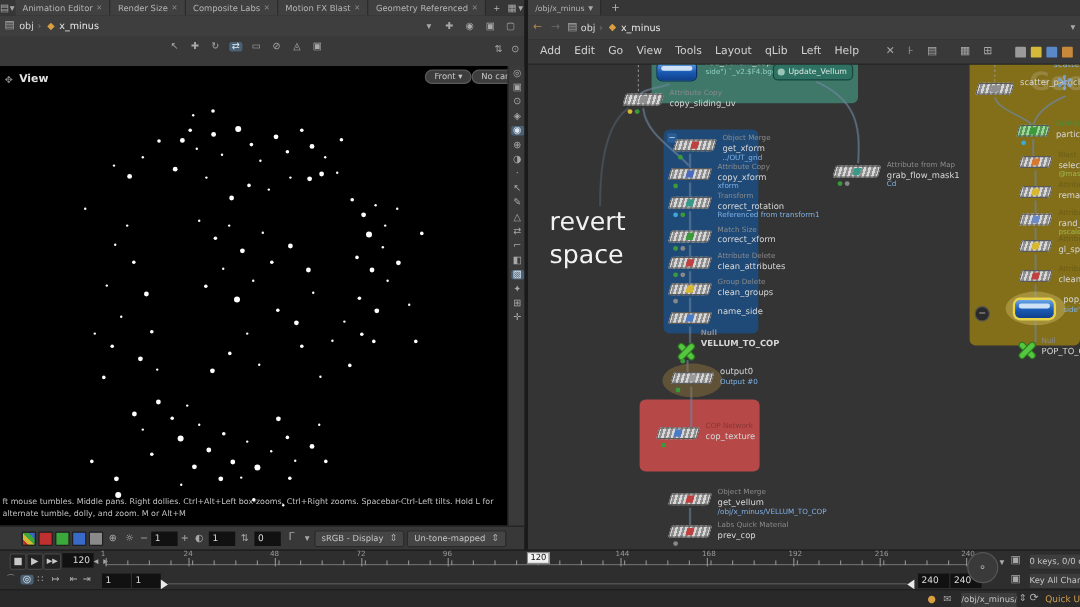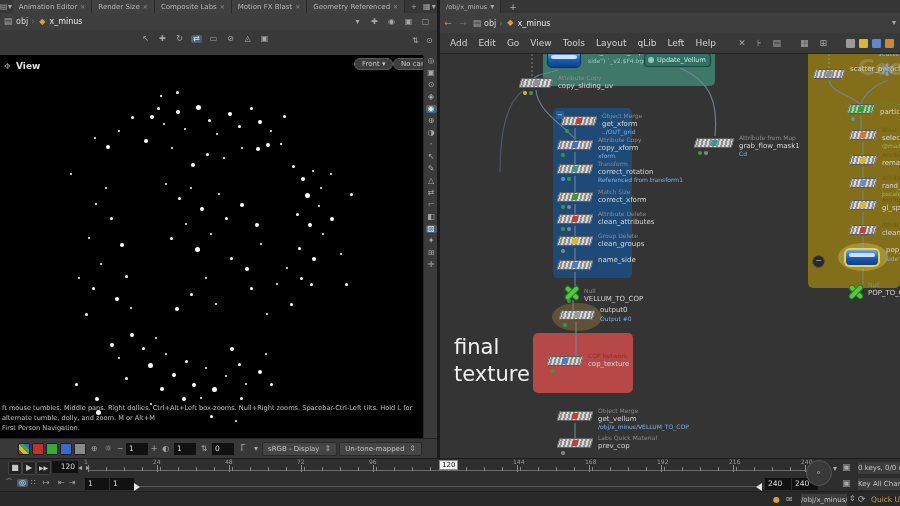--- a/index.html
+++ b/index.html
@@ -244,22 +244,21 @@
       <div class="dot" style="left: 176px; top: 36px; width: 3px; height: 3px;"></div>
       <div class="dot" style="left: 330px; top: 118px; width: 2px; height: 2px;"></div>
       <div class="dot" style="left: 345px; top: 228px; width: 3px; height: 3px;"></div>
       <div class="dot" style="left: 105px; top: 132px; width: 2px; height: 2px;"></div>
       <div class="dot" style="left: 85px; top: 258px; width: 3px; height: 3px;"></div>
       <div class="dot" style="left: 96px; top: 355px; width: 5px; height: 5px;"></div>
       <div class="dot" style="left: 210px; top: 360px; width: 3px; height: 3px;"></div>
       <div class="dot" style="left: 235px; top: 365px; width: 2px; height: 2px;"></div>
     </div>
   <div id="helptext" class="abs">
-    <div>ft mouse tumbles. Middle pans. Right dollies. Ctrl+Alt+Left box-zooms. Null+Right zooms. Spacebar-Ctrl-Left tilts. Hold L for alternate tumble, dolly, and zoom. M or Alt+M</div>
-    <div>First Person Navigation.</div>
+    <div>ft mouse tumbles. Middle pans. Right dollies. Ctrl+Alt+Left box-zooms. Ctrl+Right zooms. Spacebar-Ctrl-Left tilts. Hold L for alternate tumble, dolly, and zoom. M or Alt+M</div>
   </div>
 </div>
 
 <div id="vp-strip" class="abs">
     <span class="icon" style="width: 11px;">◎</span>
     <span class="icon" style="width: 11px;">▣</span>
     <span class="icon" style="width: 11px;">⊙</span>
     <span class="icon" style="width: 11px;">◈</span>
     <span class="icon hl" style="width: 11px;">◉</span>
     <span class="icon" style="width: 11px;">⊕</span>
@@ -485,21 +484,21 @@
       <div class="nbar" style="left: 118px; top: 206px; width: 34px;">
         <span class="chip" style="background: rgb(74, 122, 200);"></span>
       </div>
       <div class="nlabel" style="left: 158px; top: 202px;">
         <span class="n">name_side</span>
       </div>
       <div class="nullx" style="left: 124px; top: 232px;">
         <i></i>
         <i></i>
       </div>
-      <div class="nlabel" style="left: 144px; top: 233px;">
+      <div class="nlabel" style="left: 144px; top: 220px; font-weight: bold;">
         <span class="t">Null</span>
         <span class="n">VELLUM_TO_COP</span>
       </div>
       <div class="badges" style="left: 127px; top: 245px;">
         <i style="background: rgb(58, 154, 58);"></i>
       </div>
       <div class="halo" style="left: 112px; top: 249px; width: 50px; height: 28px; background: rgba(150, 120, 60, 0.45);"></div>
       <div class="nbar" style="left: 120px; top: 256px; width: 34px;">
         <span class="chip" style="background: rgb(154, 154, 154);"></span>
       </div>
@@ -618,22 +617,22 @@
       <div class="nullx" style="left: 408px; top: 231px;">
         <i></i>
         <i></i>
       </div>
       <div class="nlabel" style="left: 428px; top: 227px;">
         <span class="t">Null</span>
         <span class="n">POP_TO_COP</span>
       </div>
     </div>
   <div class="watermark" style="left:418px;top:2px">Geo</div>
-  <div class="anno" style="left:14px;top:280px">final
-texture</div>
+  <div class="anno" style="left:18px;top:118px">revert
+space</div>
   <div class="abs" style="left:372px;top:201px;width:11px;height:11px;border-radius:50%;background:#2a2a2a;border:1px solid #555;color:#bbb;font-size:8px;line-height:10px;text-align:center">−</div>
 </div>
 
 <div id="playrow1" class="abs">
   <span class="tbtn" style="left:8px;top:2px;width:12px;height:12px;line-height:12px">■</span>
   <span class="tbtn" style="left:22px;top:2px;width:12px;height:12px;line-height:12px">▶</span>
   <span class="tbtn" style="left:36px;top:2px;width:13px;height:12px;line-height:12px;font-size:6px">▶▶</span>
   <span class="fld abs" style="left:52px;top:2px;width:20px;text-align:right">120</span>
   <span class="icon abs" style="left:78px;top:5px">◂</span>
   <span class="icon abs" style="left:86px;top:5px">▸</span>

